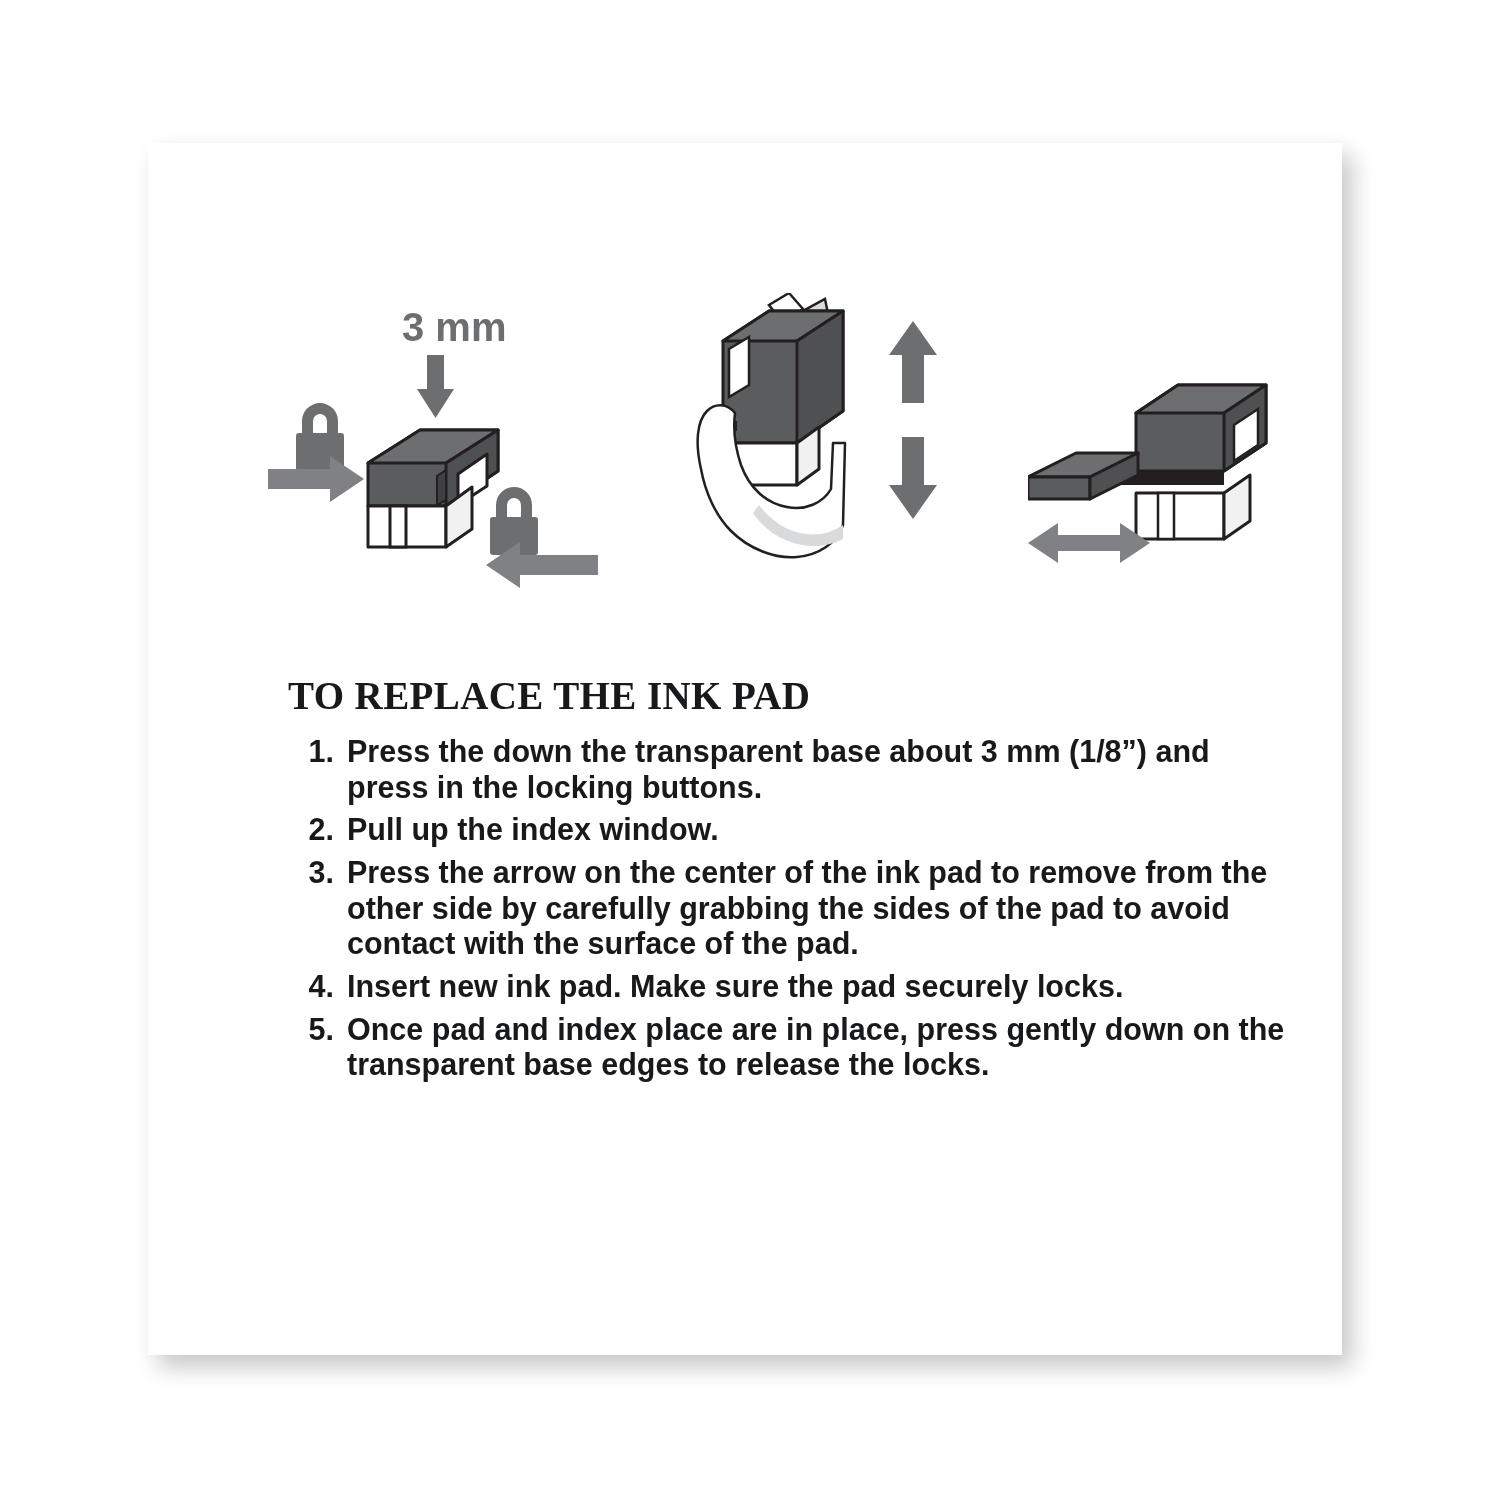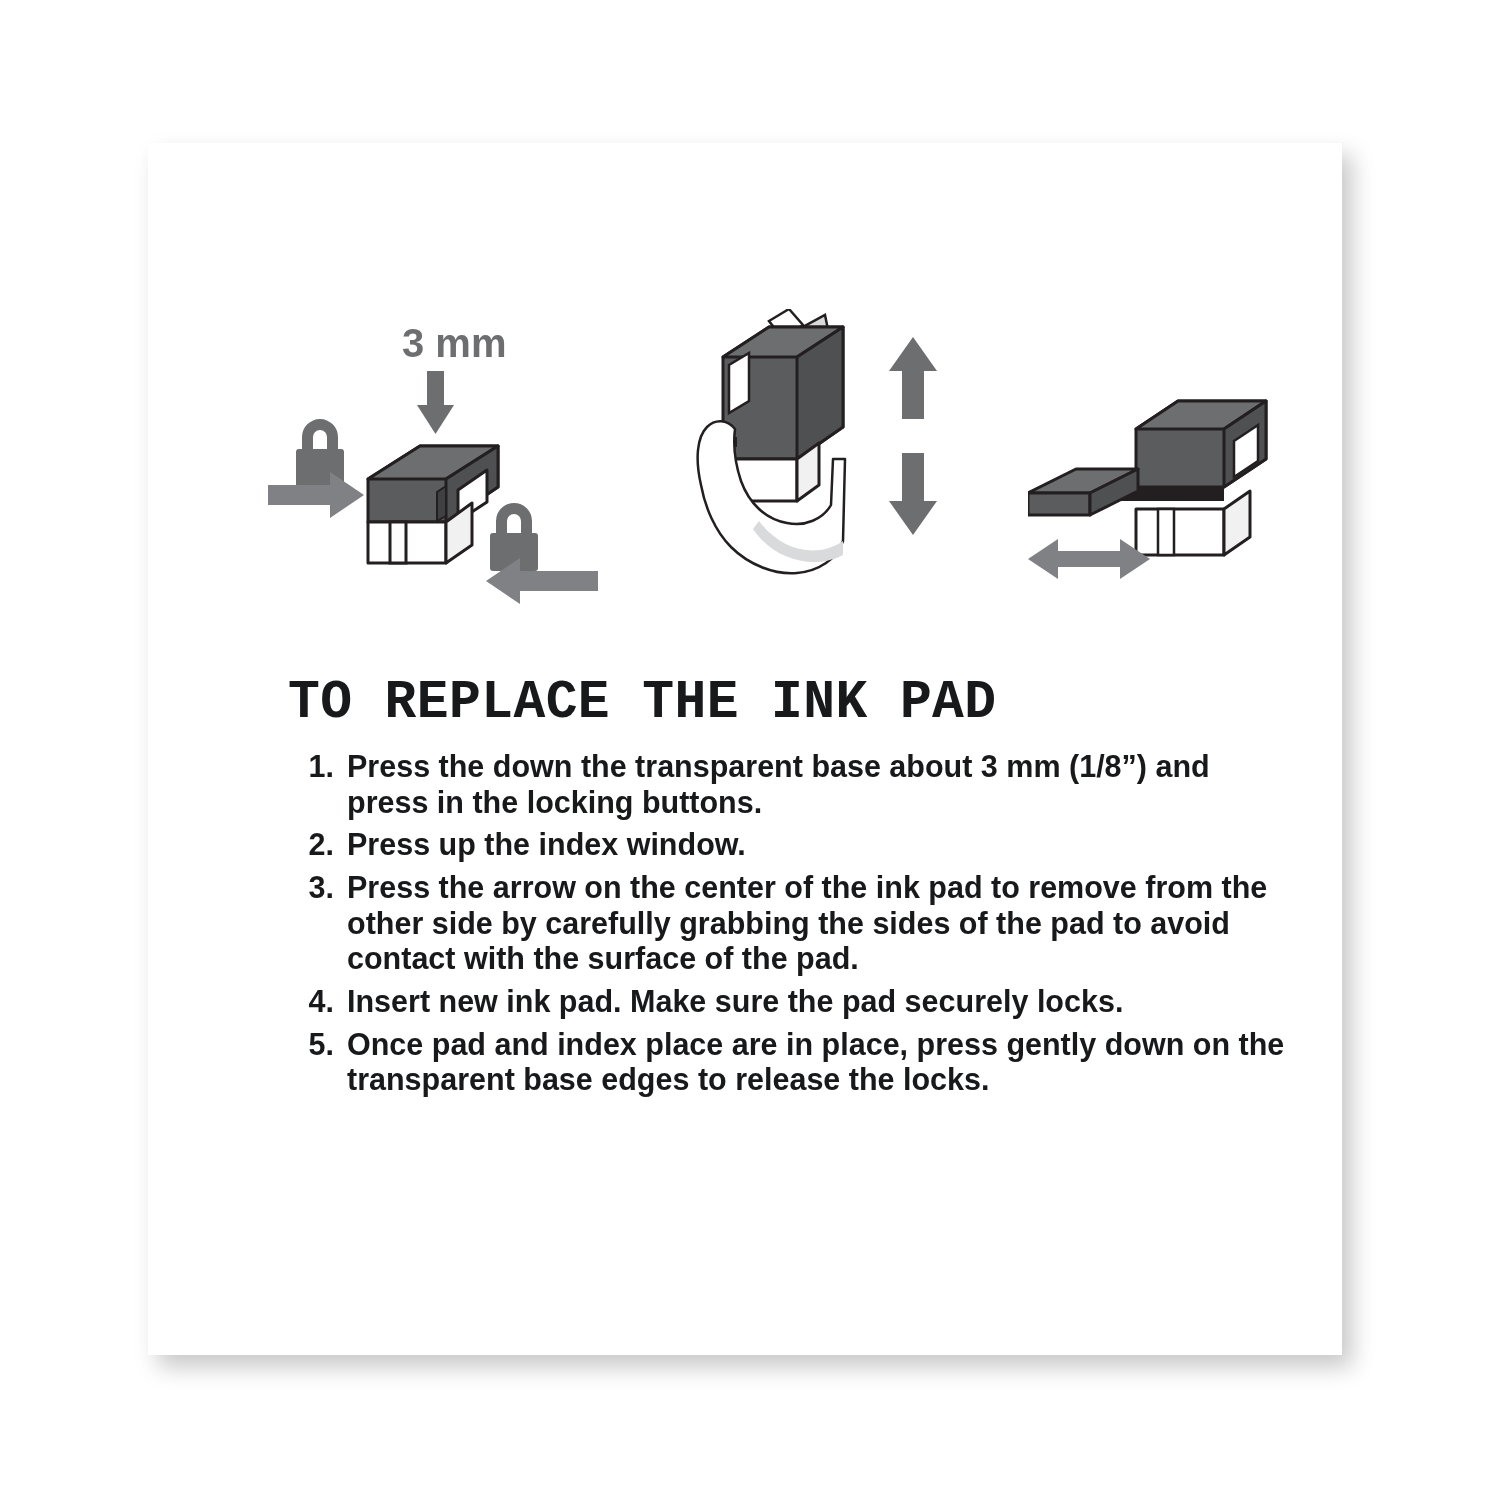--- a/index.html
+++ b/index.html
@@ -33,39 +33,39 @@
   }
   .illustrations {
     position: absolute;
     left: 0;
     top: 150px;
     width: 1194px;
     height: 360px;
   }
   .panel {
     position: absolute;
-    top: 16px;
+    top: 0;
   }
   .panel-1 { left: 120px; width: 330px; height: 360px; }
   .panel-2 { left: 545px; width: 290px; height: 360px; }
   .panel-3 { left: 880px; width: 320px; height: 360px; }
 
   .instructions {
     position: absolute;
     left: 140px;
     top: 530px;
     width: 1010px;
   }
   .title {
-    font-size: 53px;
+    font-size: 39px;
     font-weight: bold;
     color: #18191b;
     letter-spacing: 0.4px;
     margin: 0 0 16px 0;
-    font-family: Liberation Mono, monospace;
+    font-family: Liberation Serif, serif;
   }
   ol.steps {
     list-style: none;
     margin: 0;
     padding: 0;
     color: #18191b;
   }
   ol.steps li {
     display: flex;
     align-items: flex-start;
@@ -204,21 +204,21 @@
 
   <div class="instructions">
     <h1 class="title">TO REPLACE THE INK PAD</h1>
     <ol class="steps">
       <li>
         <span class="num">1.</span>
         <span class="txt">Press the down the transparent base about 3 mm (1/8”) and press in the locking buttons.</span>
       </li>
       <li>
         <span class="num">2.</span>
-        <span class="txt">Press up the index window.</span>
+        <span class="txt">Pull up the index window.</span>
       </li>
       <li>
         <span class="num">3.</span>
         <span class="txt">Press the arrow on the center of the ink pad to remove from the other side by carefully grabbing the sides of the pad to avoid contact with the surface of the pad.</span>
       </li>
       <li>
         <span class="num">4.</span>
         <span class="txt">Insert new ink pad.  Make sure the pad securely locks.</span>
       </li>
       <li>

